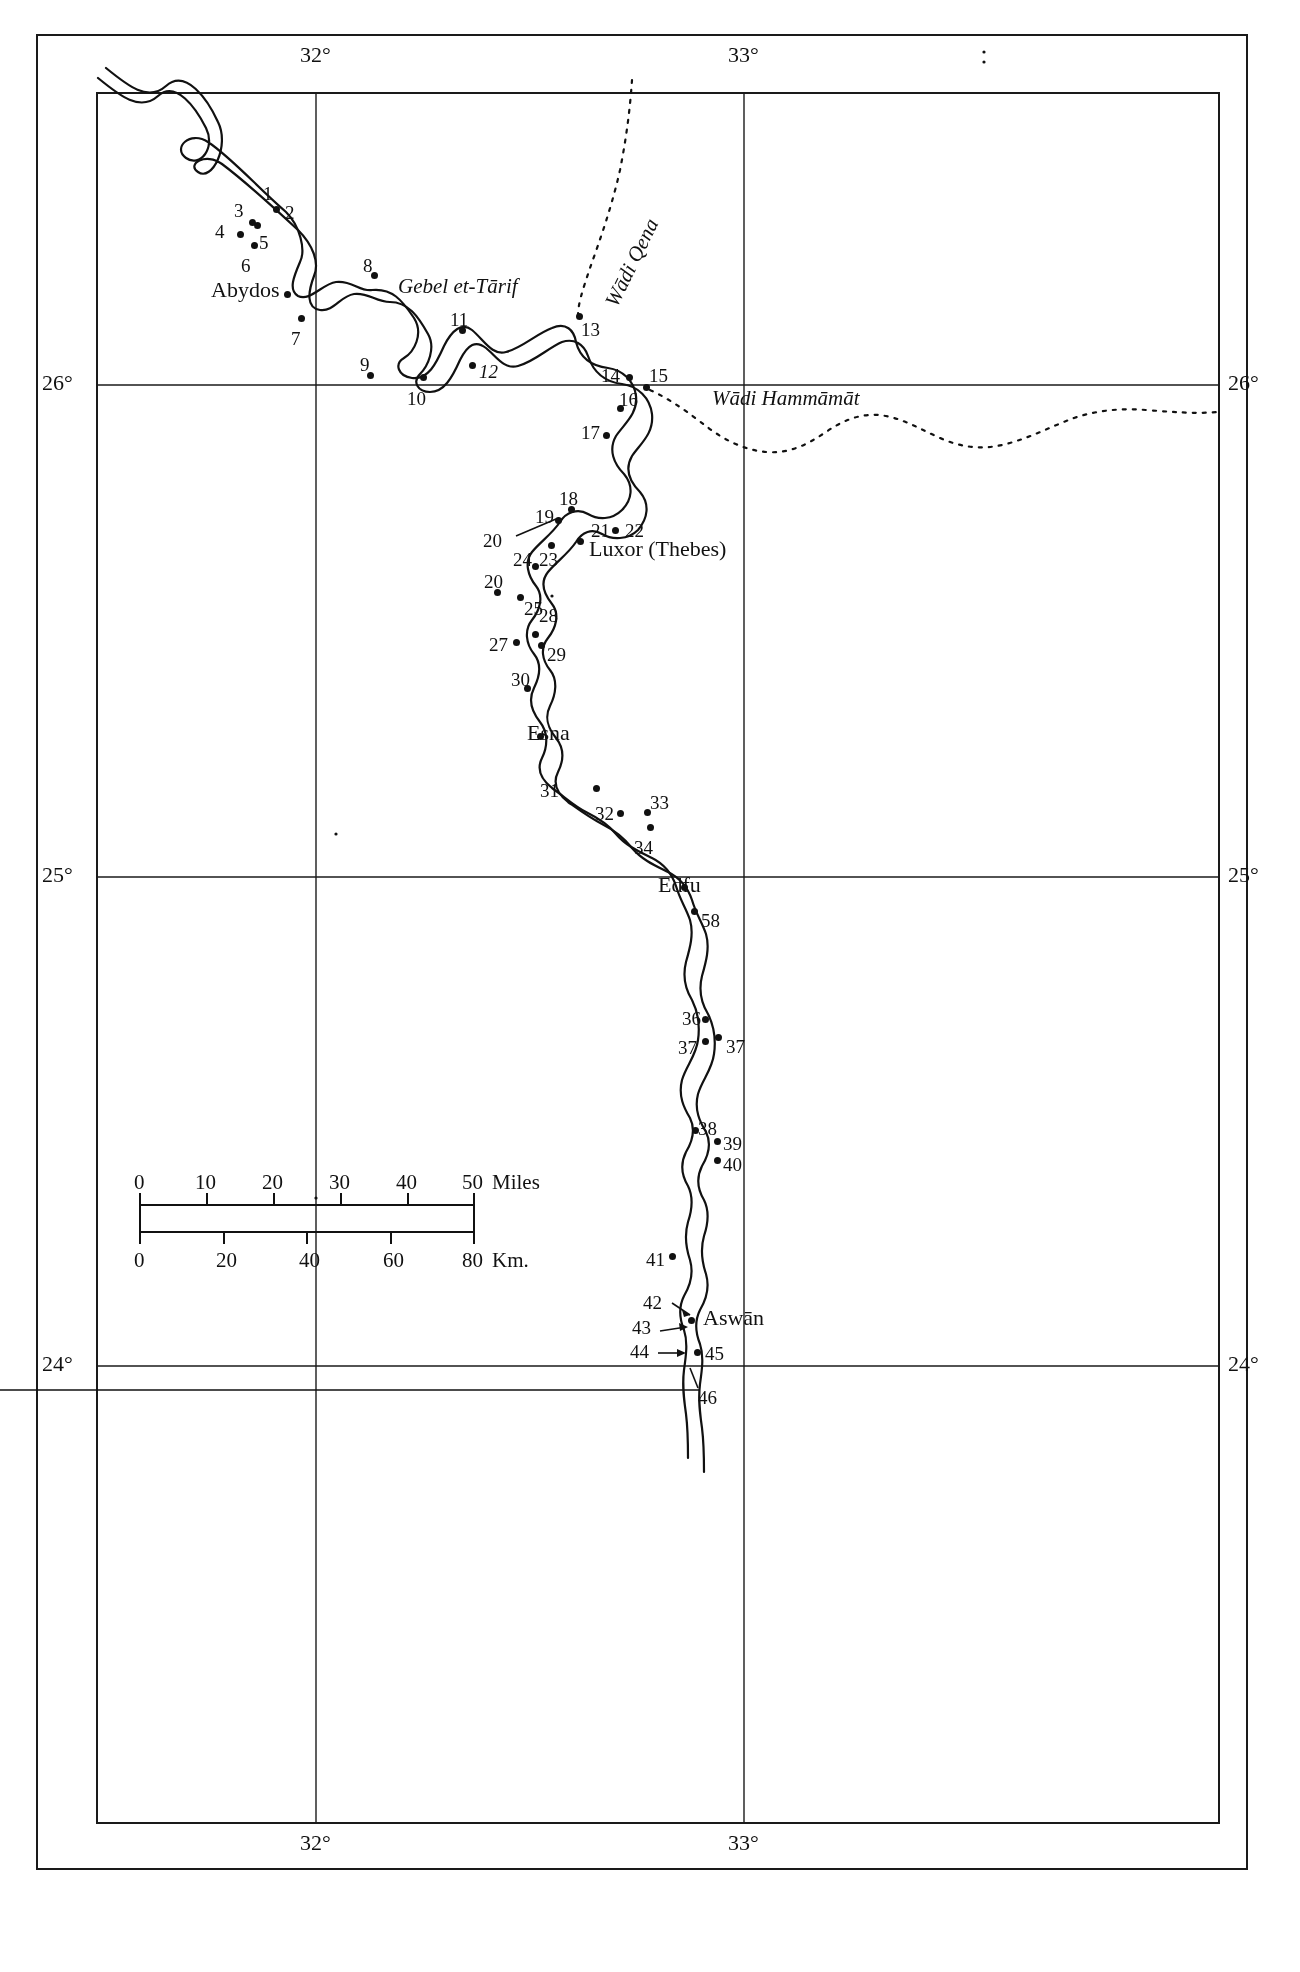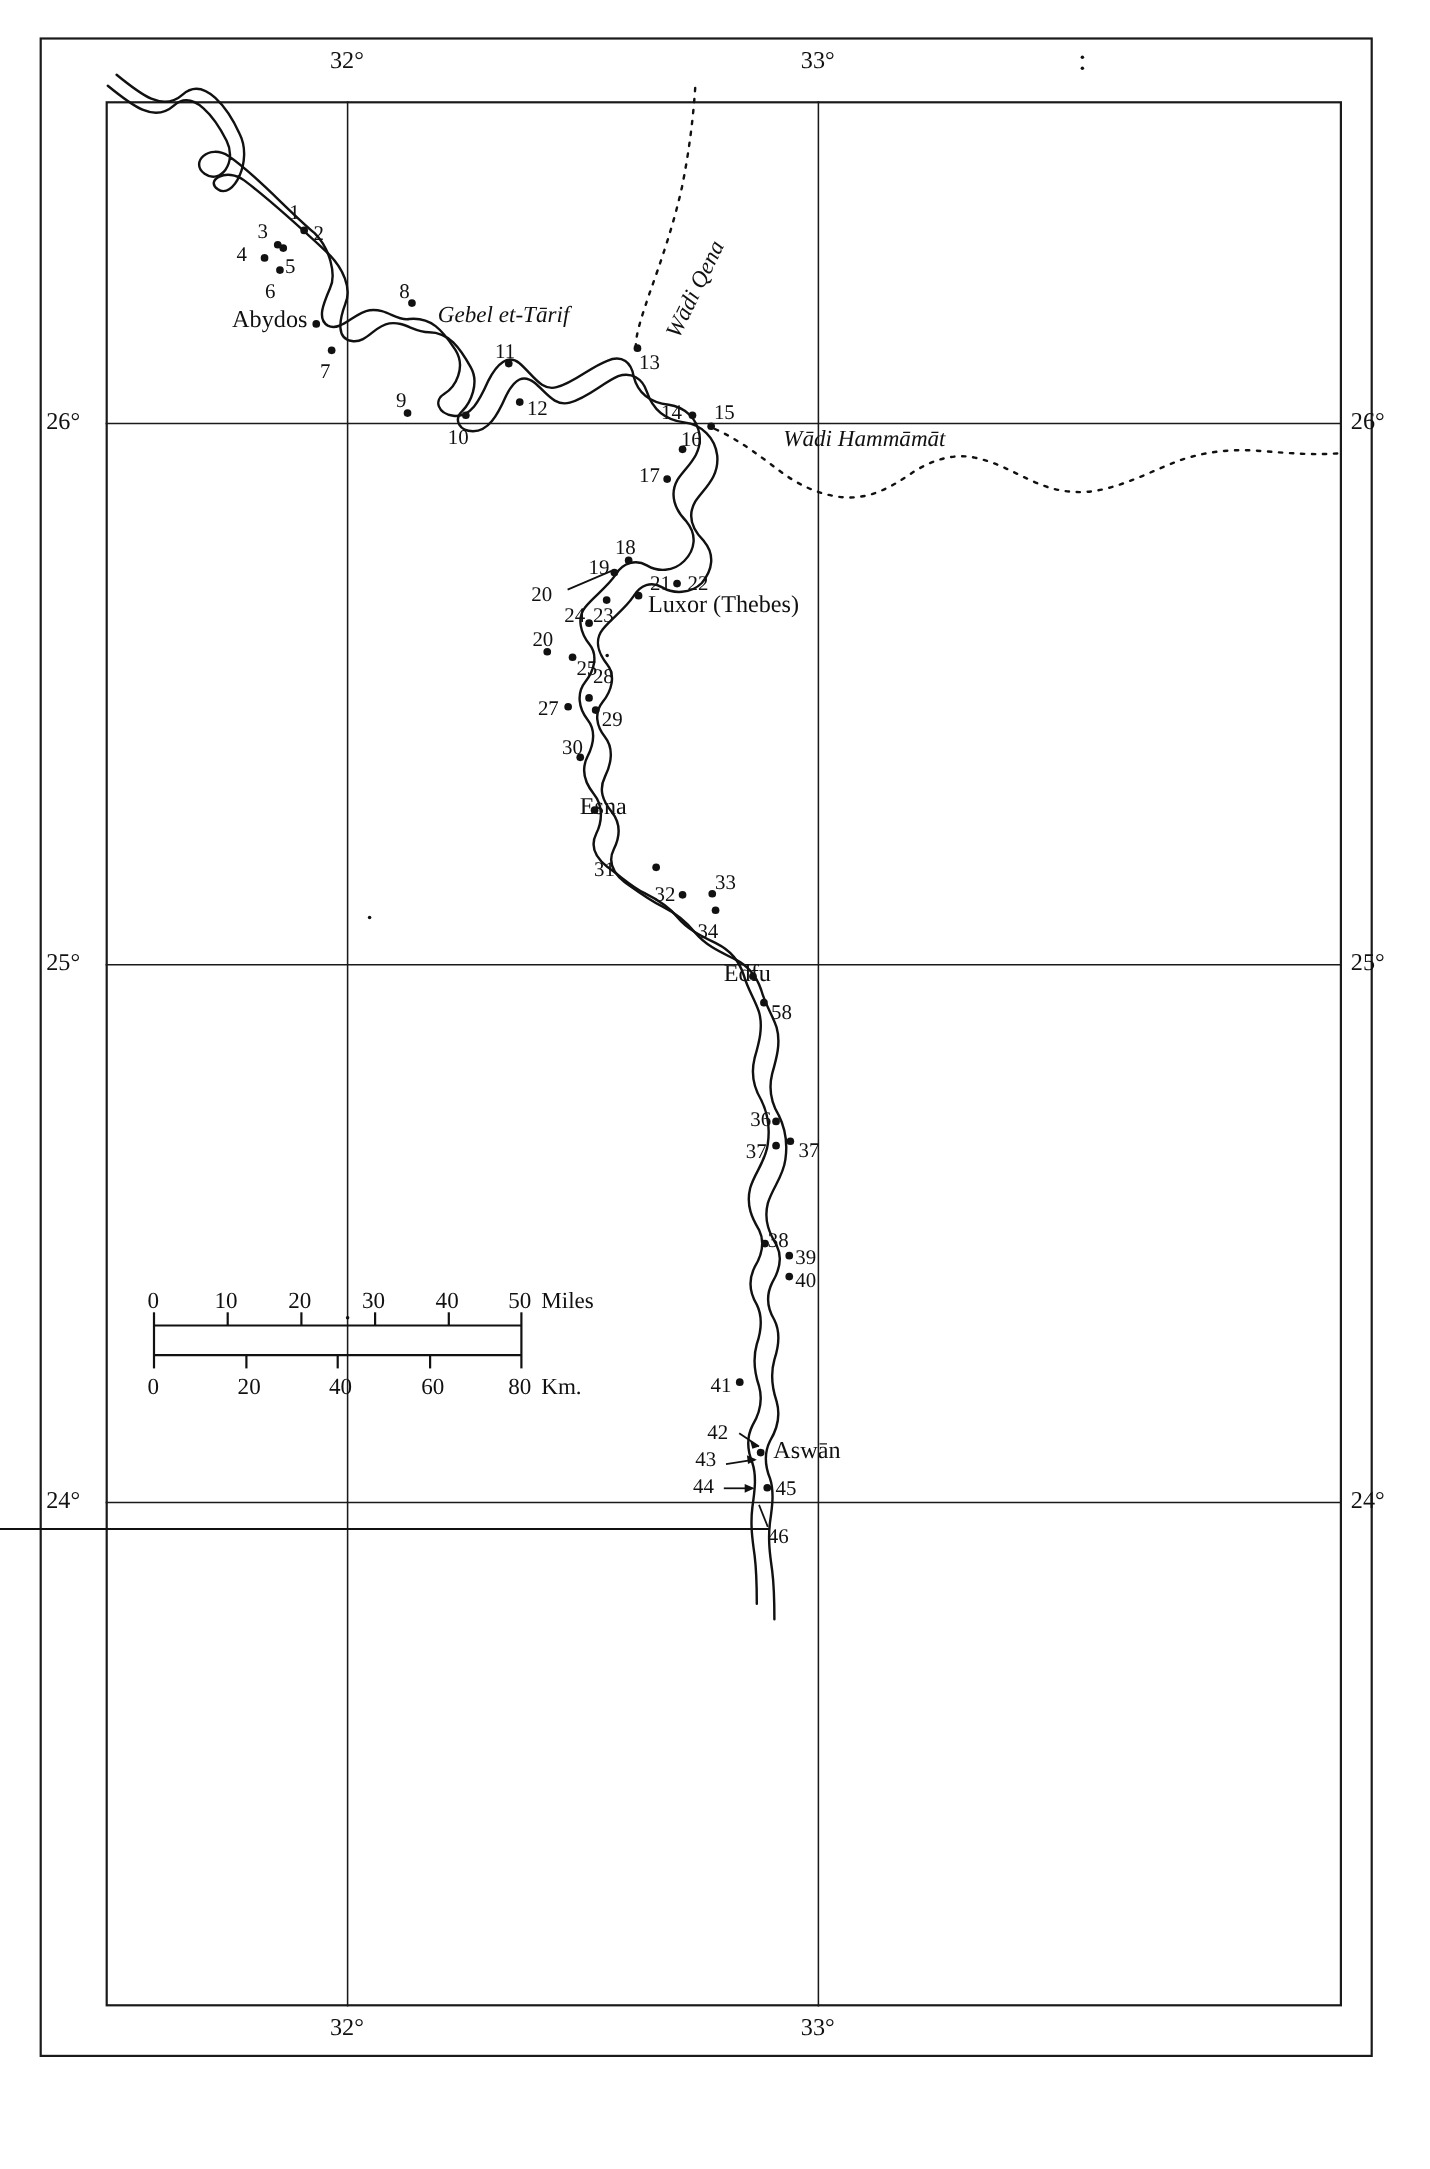--- a/index.html
+++ b/index.html
@@ -262,21 +262,21 @@
 
   <div class="lbl num" style="left:360px; top:355px;">9</div>
   <div class="dot" style="left:367px; top:372px;"></div>
 
   <div class="lbl num" style="left:407px; top:389px;">10</div>
   <div class="dot" style="left:420px; top:374px;"></div>
 
   <div class="lbl num" style="left:450px; top:310px;">11</div>
   <div class="dot" style="left:459px; top:327px;"></div>
 
-  <div class="lbl num" style="left:479px; top:362px;">12</div>
+  <div class="lbl num" style="left:479px; top:362px;font-style:italic;">12</div>
   <div class="dot" style="left:469px; top:362px;"></div>
 
   <div class="lbl num" style="left:581px; top:320px;">13</div>
   <div class="dot" style="left:576px; top:313px;"></div>
 
   <div class="lbl num" style="left:601px; top:366px;">14</div>
   <div class="dot" style="left:626px; top:374px;"></div>
 
   <div class="lbl num" style="left:649px; top:366px;">15</div>
   <div class="dot" style="left:643px; top:384px;"></div>

